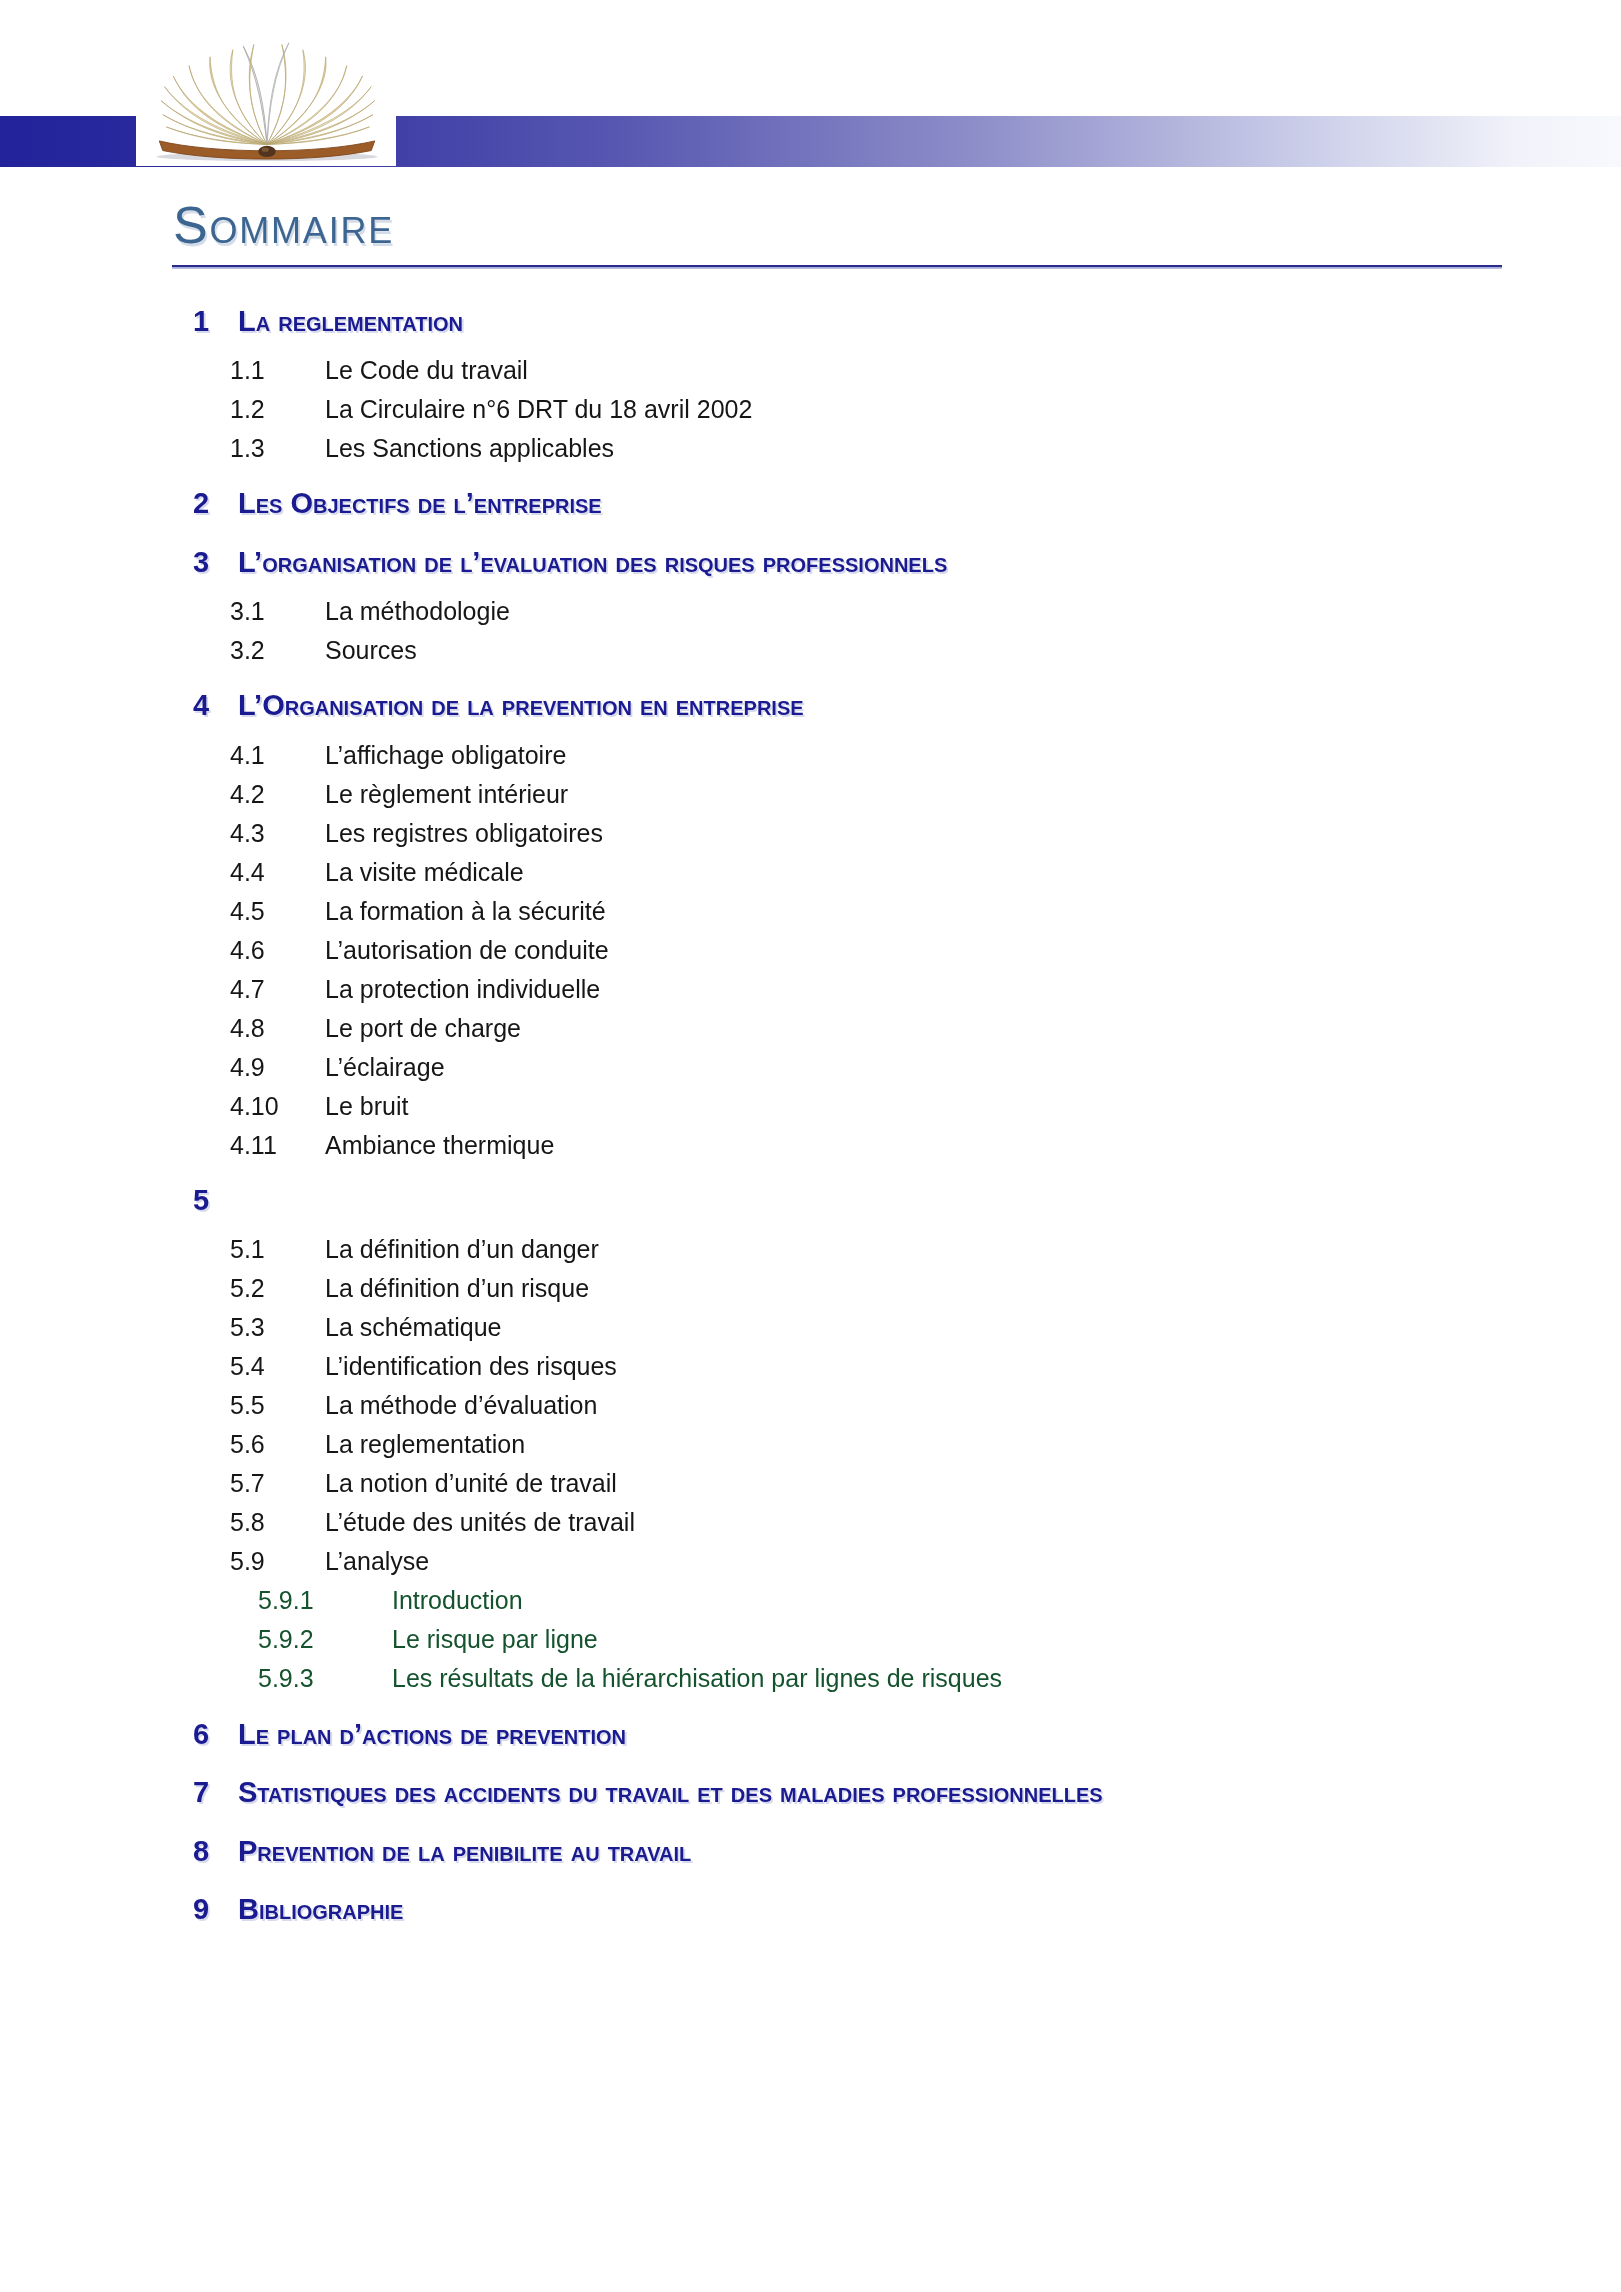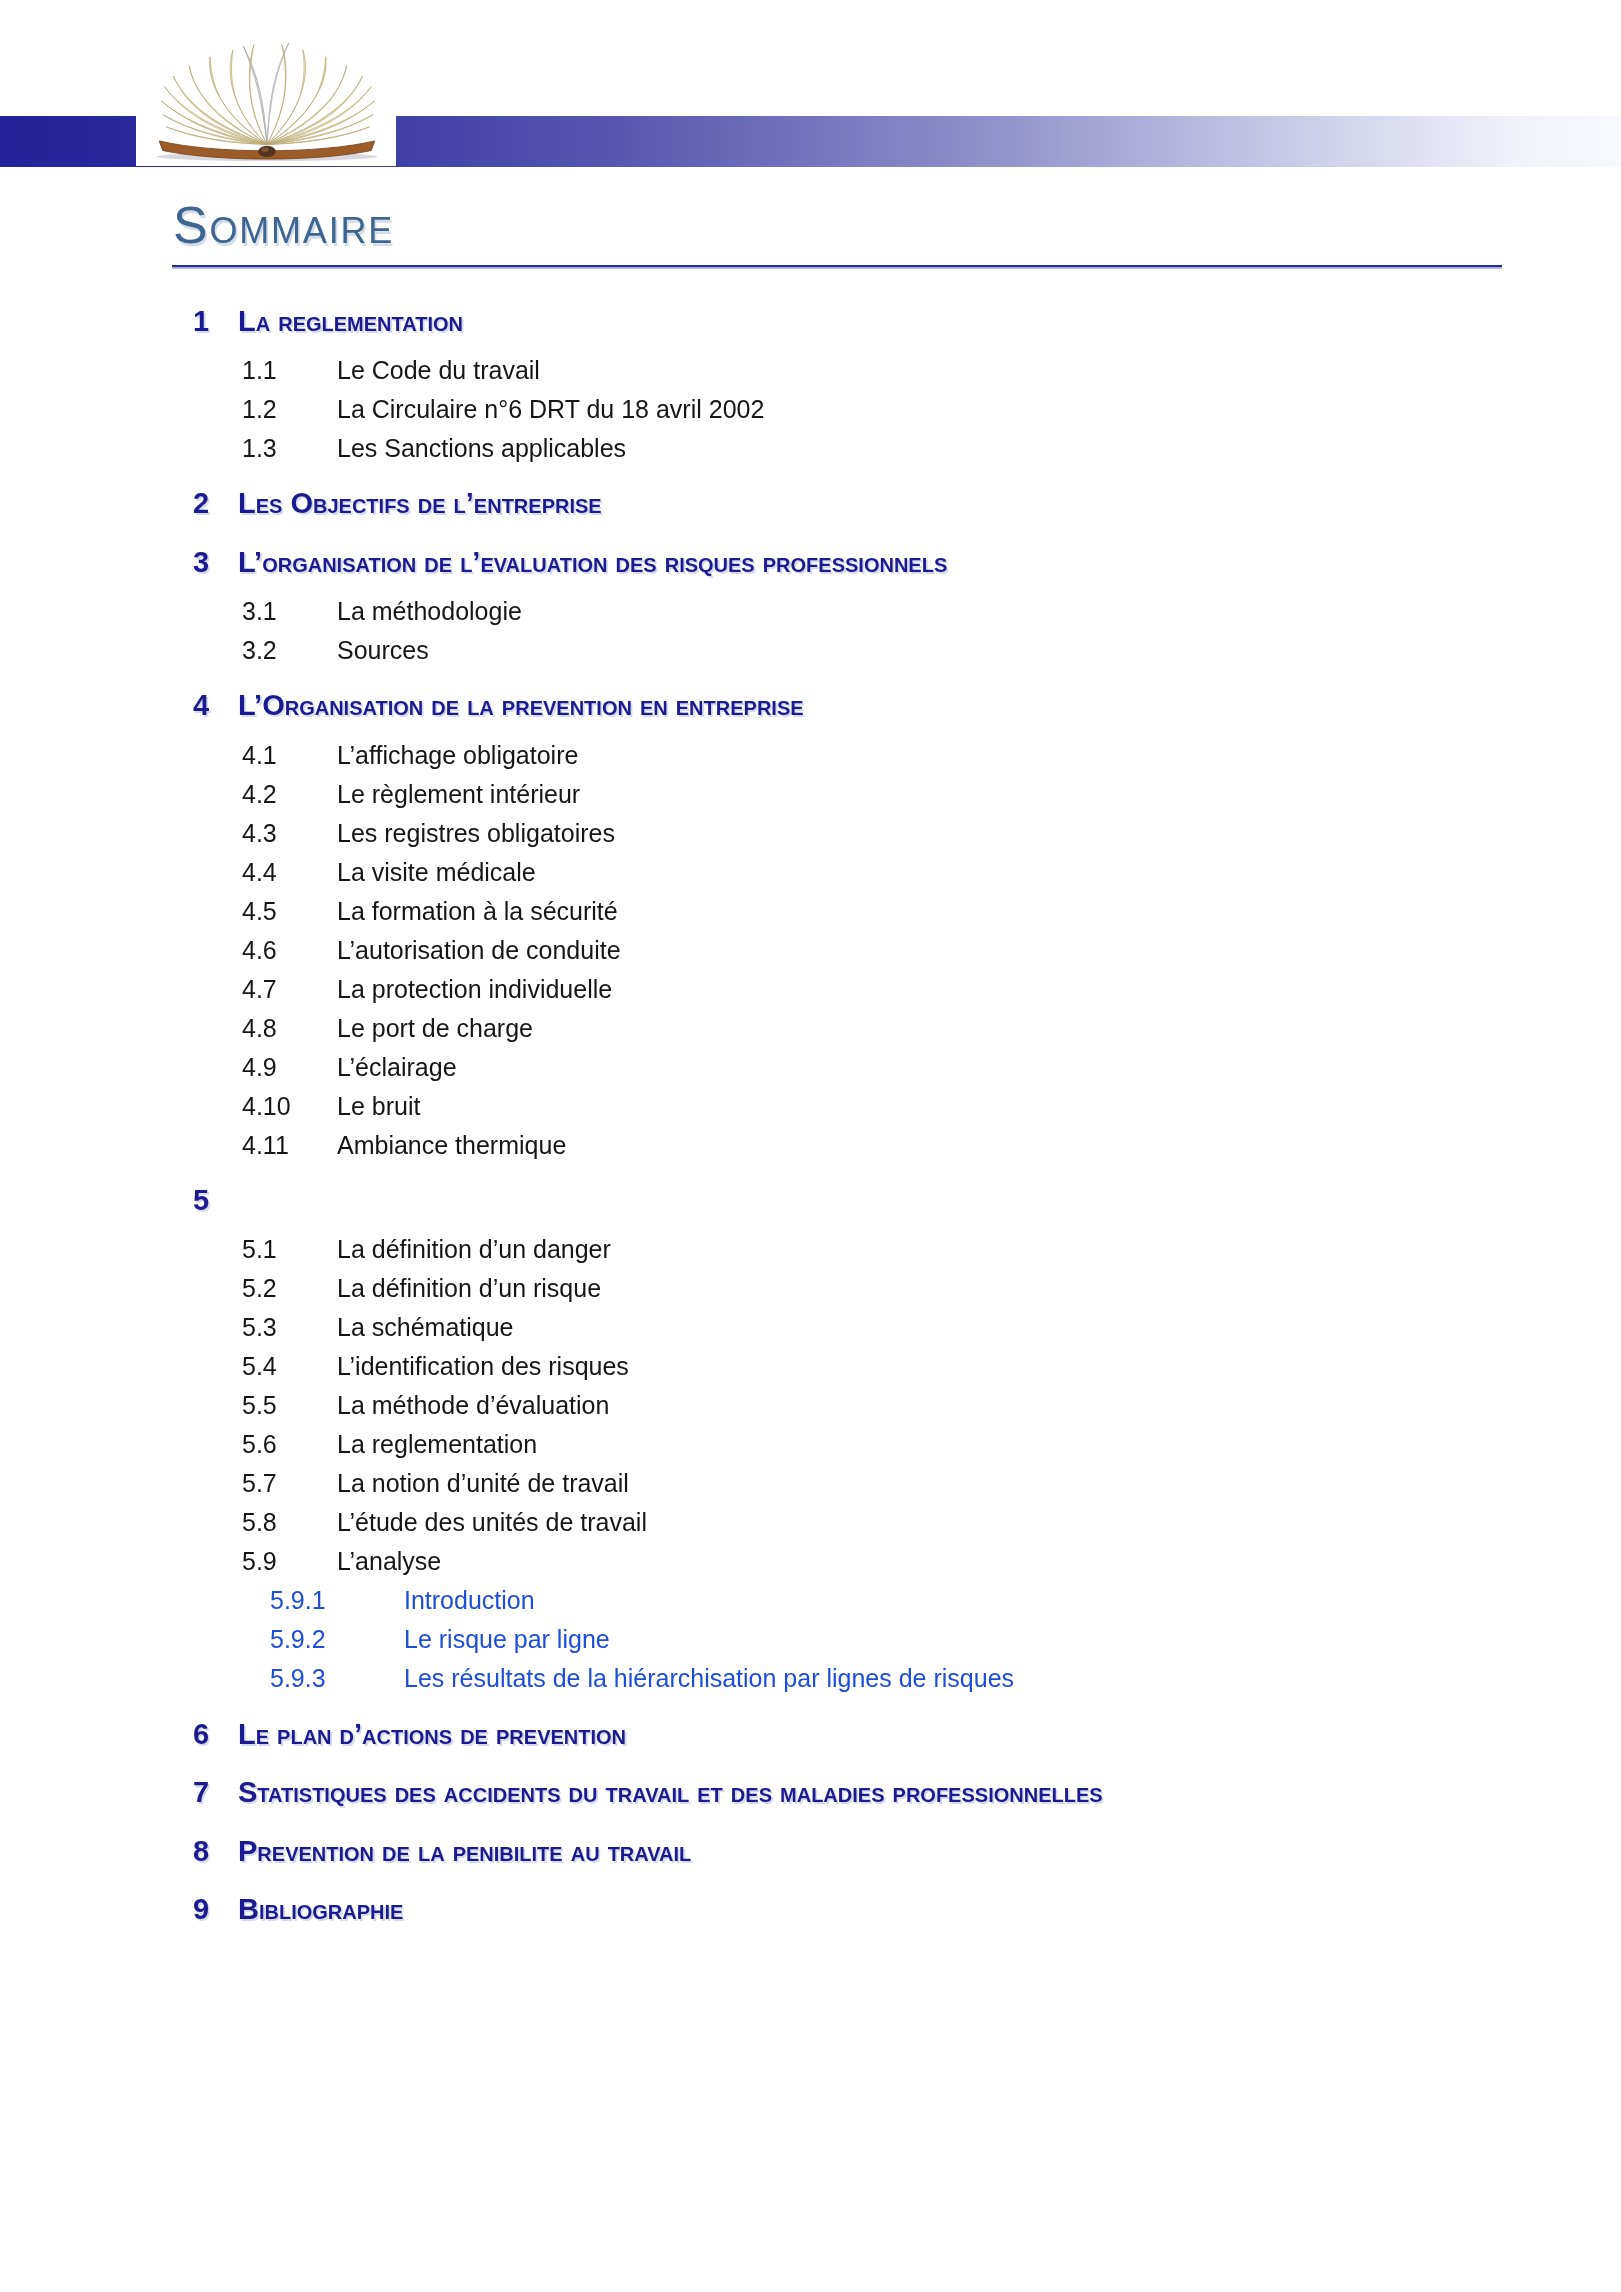--- a/index.html
+++ b/index.html
@@ -29,36 +29,36 @@
     font-variant:small-caps;color:#3d6591;
     text-shadow:1.8px 2.7px 0 rgba(61,101,145,0.22);
   }
   .title-rule{
     position:absolute;left:172px;right:119px;top:265px;height:1.8px;
     background:#2b2b8f;
     box-shadow:0 1.8px 0 rgba(150,160,210,0.85);
   }
   
   #toc{position:absolute;left:0;top:285px;right:107px;}
-  .toc-row{display:flex;align-items:baseline;margin-left:12px;}
+  .toc-row{display:flex;align-items:baseline;}
   .toc-row .num{flex:0 0 auto;}
   .lvl1{
     padding-left:193px;margin:12.5px 0 7.2px;
     font-size:29px;font-weight:bold;font-variant:small-caps;
     color:#1a1a91;line-height:46px;
     text-shadow:1.8px 1.8px 0 rgba(140,150,200,0.35);
   }
   .lvl1 .num{width:45px;}
   .lvl1 .label{max-width:1066px;}
   .lvl2{
     padding-left:230px;font-size:25px;color:#161616;line-height:39px;
   }
   .lvl2 .num{width:95px;}
   .lvl3{
-    padding-left:258px;font-size:25px;color:#1d4ed8;line-height:39px;
+    padding-left:258px;font-size:25px;color:#14532d;line-height:39px;
   }
   .lvl3 .num{width:134px;}
   
   .footer-bar{
     position:absolute;left:428px;top:2172px;width:778px;height:51px;
     background:linear-gradient(90deg,#d4dfef 0%,#b6c8e2 35%,#86a4ce 70%,#6f94c4 100%);
     border-bottom:0.9px solid rgba(70,95,135,0.45);
     display:flex;align-items:center;justify-content:center;
     box-sizing:border-box;padding-right:79px;padding-left:20px;
   }

